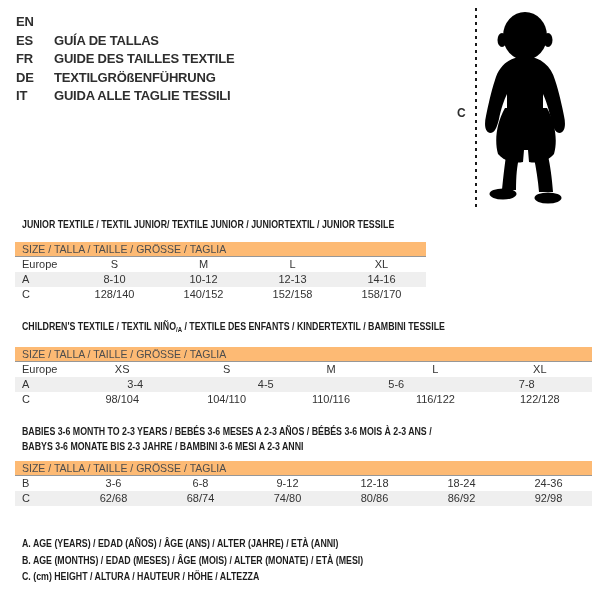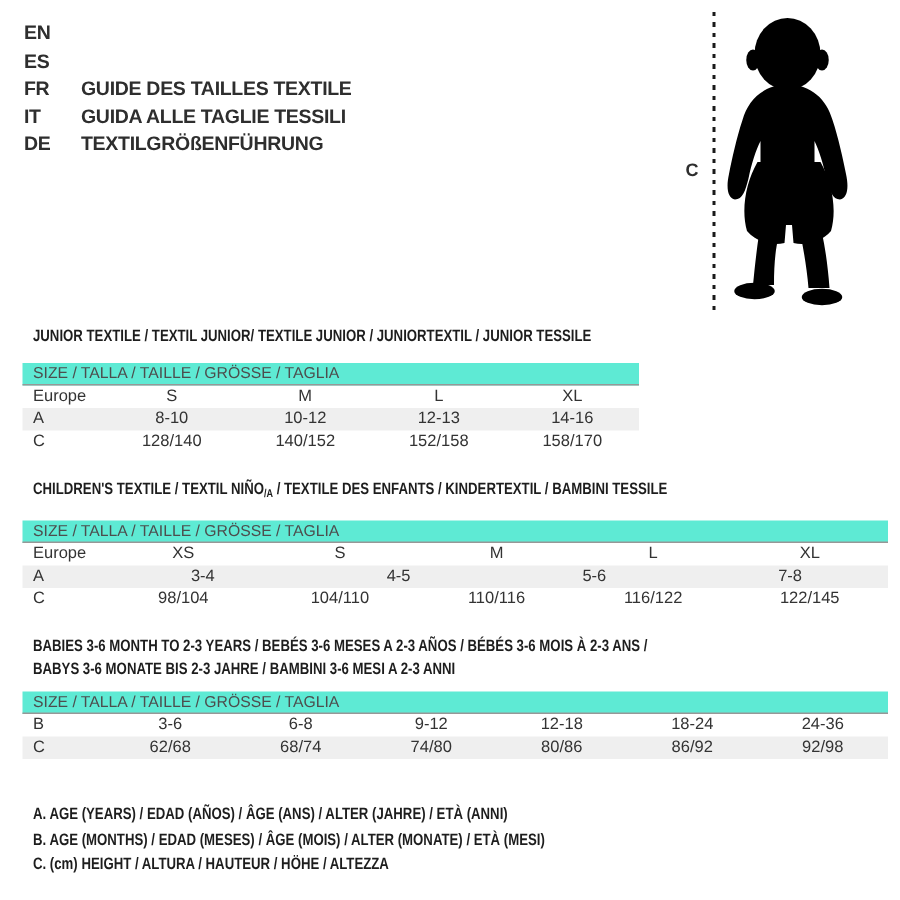--- a/index.html
+++ b/index.html
@@ -23,50 +23,51 @@
   .heading { position:absolute; left:22px; font-size:11px; font-weight:bold; white-space:nowrap;
     transform:scaleX(0.8); transform-origin:0 0; letter-spacing:0; color:#1d1d1d; line-height:15px; }
   .heading sub, .heading .sub { font-size:7.5px; vertical-align:-2px; }
   .footnotes { position:absolute; left:22px; top:535px; font-size:11px; font-weight:bold;
     white-space:nowrap; transform:scaleX(0.8); transform-origin:0 0; line-height:16.5px; color:#1d1d1d; }
 
   
   .size-table { position:absolute; left:15px; }
   .size-table.narrow { width:411px; }
   .size-table.wide  { width:577px; }
-  .size-bar { height:15px; line-height:14px; background:#5eead4; color:#4d4d4d; font-size:10.5px;
+  .size-bar { height:15px; line-height:14px; background:#fdba74; color:#4d4d4d; font-size:10.5px;
     padding-left:7px; border-bottom:1px solid #979797; white-space:nowrap; overflow:hidden; }
   .t-row { display:flex; height:15px; line-height:15px; font-size:11px; color:#333; }
   .t-row.shaded { background:#efefef; }
   .t-label { width:55px; padding-left:7px; }
   .t-cell { flex:1; text-align:center; }
 </style>
 </head>
 <body>
 
 <div id="canvas">
 
   <div class="lang-list">
     <div class="lang-row">
       <span class="lang-code">EN</span>
     </div>
     <div class="lang-row">
       <span class="lang-code">ES</span>
+      <span class="lang-label">GUÍA DE TALLAS</span>
     </div>
     <div class="lang-row">
       <span class="lang-code">FR</span>
       <span class="lang-label">GUIDE DES TAILLES TEXTILE</span>
     </div>
     <div class="lang-row">
+      <span class="lang-code">DE</span>
+      <span class="lang-label">TEXTILGRÖßENFÜHRUNG</span>
+    </div>
+    <div class="lang-row">
       <span class="lang-code">IT</span>
       <span class="lang-label">GUIDA ALLE TAGLIE TESSILI</span>
-    </div>
-    <div class="lang-row">
-      <span class="lang-code">DE</span>
-      <span class="lang-label">TEXTILGRÖßENFÜHRUNG</span>
     </div>
   </div>
 
   <div class="figure">
     <div class="height-line"></div>
     <div class="height-label">C</div>
     <svg class="baby-svg" width="94" height="198" viewBox="0 0 94 198" xmlns="http://www.w3.org/2000/svg">
       <g fill="#000000">
         <ellipse cx="43" cy="28" rx="22" ry="24"></ellipse>
         <ellipse cx="20" cy="32" rx="4.5" ry="7"></ellipse>
@@ -128,21 +129,21 @@
         <div class="t-cell">4-5</div>
         <div class="t-cell">5-6</div>
         <div class="t-cell">7-8</div>
       </div>
       <div class="t-row">
         <div class="t-label">C</div>
         <div class="t-cell">98/104</div>
         <div class="t-cell">104/110</div>
         <div class="t-cell">110/116</div>
         <div class="t-cell">116/122</div>
-        <div class="t-cell">122/145</div>
+        <div class="t-cell">122/128</div>
       </div>
     </div>
 
   <div class="heading" style="top:424px;">
     <div>BABIES 3-6 MONTH TO 2-3 YEARS / BEBÉS 3-6 MESES A 2-3 AÑOS / BÉBÉS 3-6 MOIS À 2-3 ANS /</div>
     <div>BABYS 3-6 MONATE BIS 2-3 JAHRE / BAMBINI 3-6 MESI A 2-3 ANNI</div>
   </div>
   <div class="size-table wide" style="top:461px;">
       <div class="size-bar">SIZE / TALLA / TAILLE / GRÖSSE / TAGLIA</div>
       <div class="t-row">

